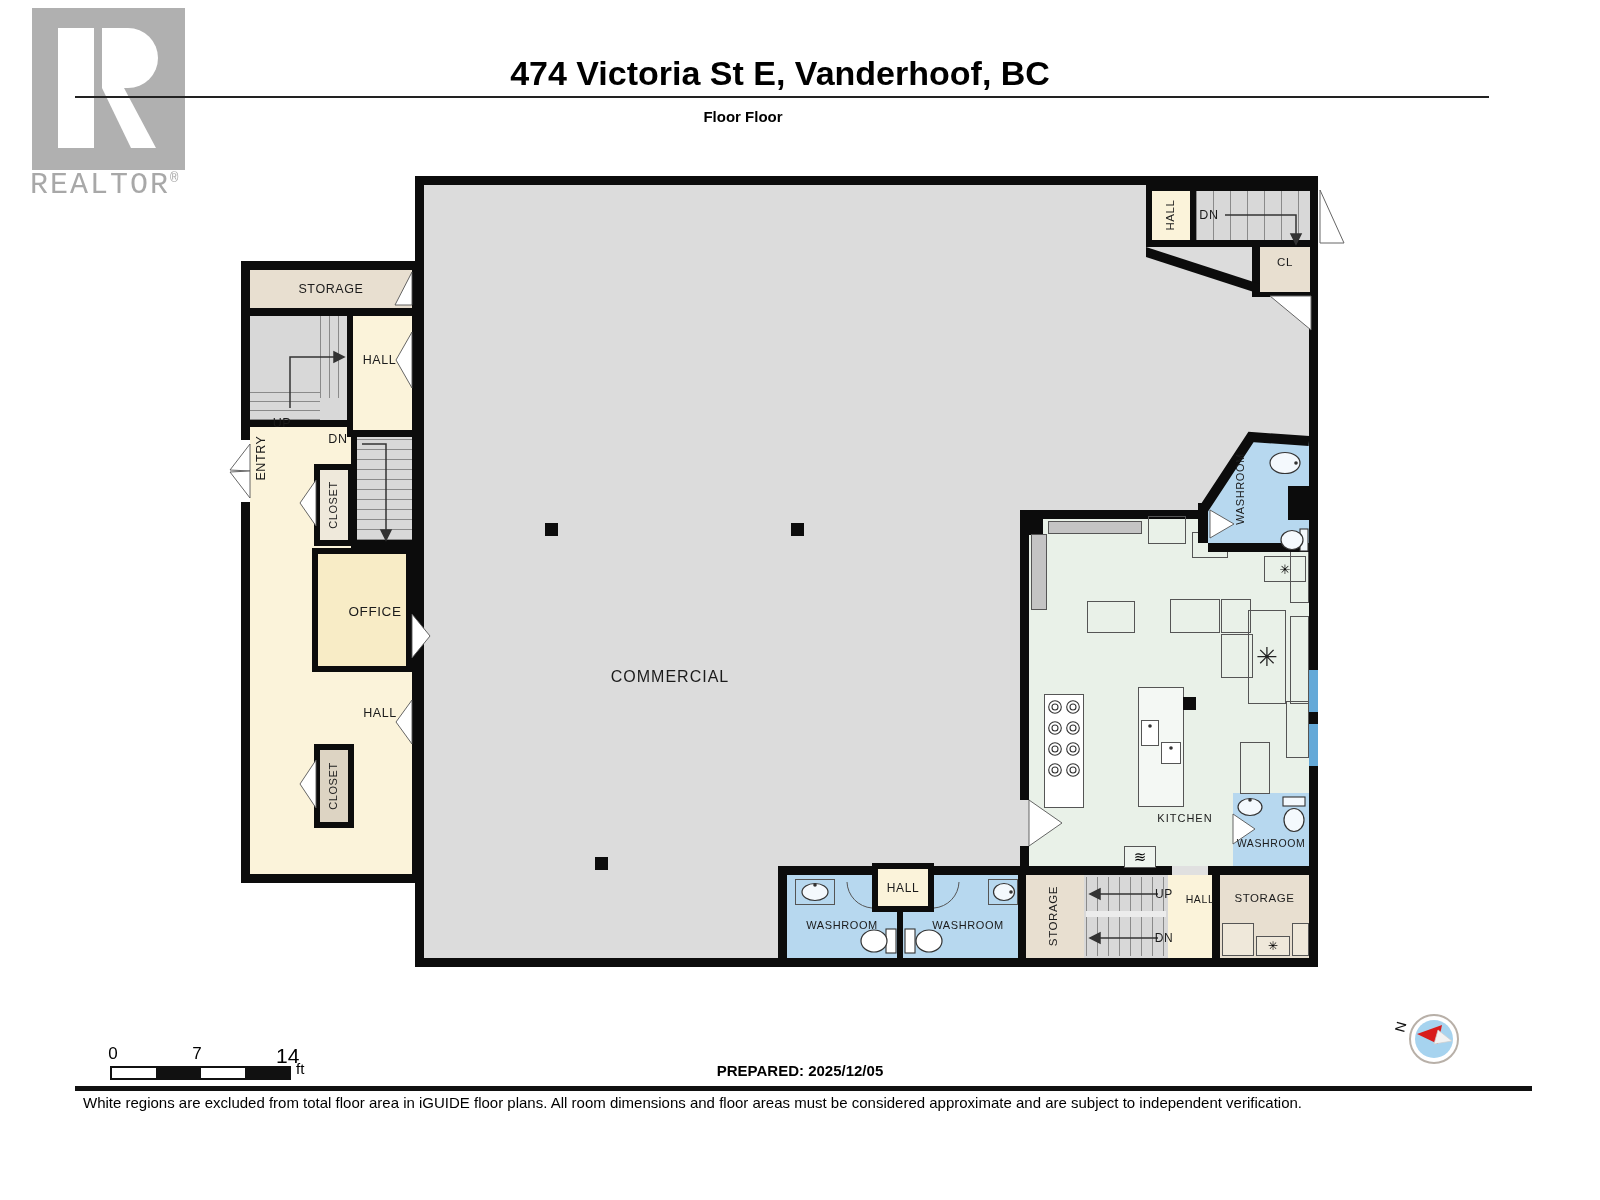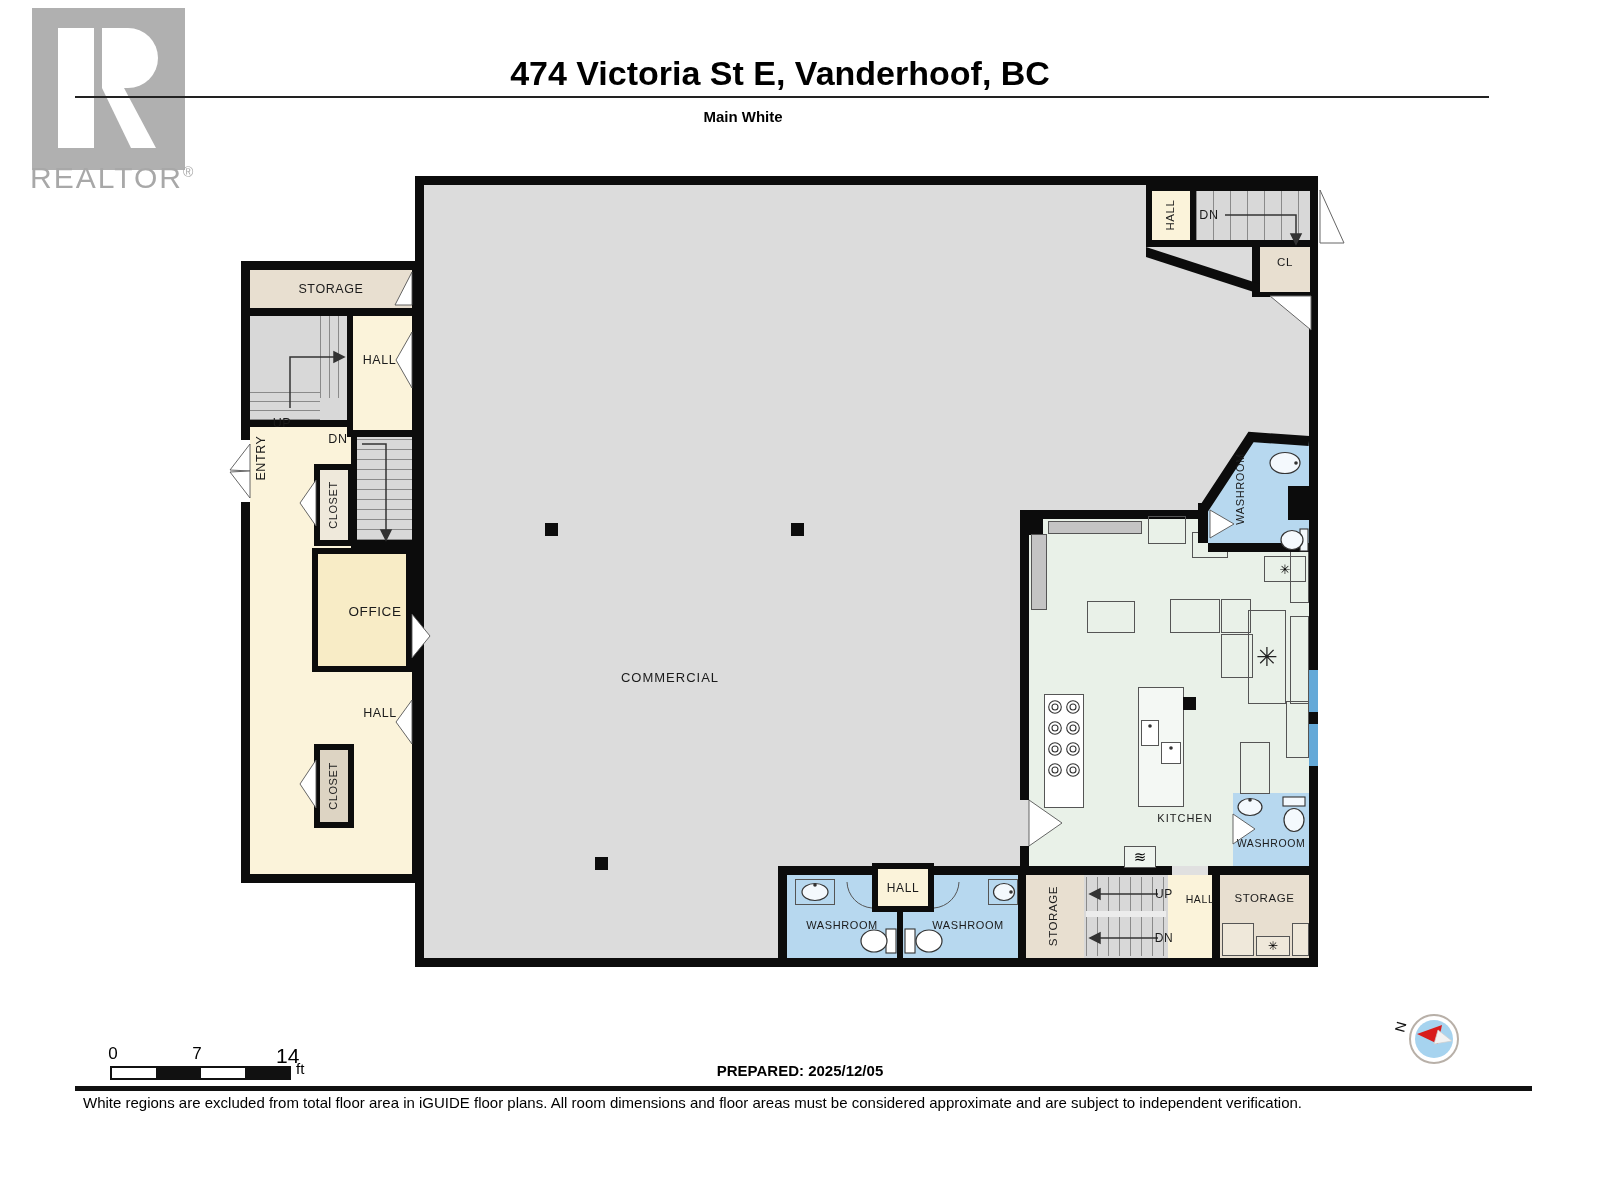--- a/index.html
+++ b/index.html
@@ -21,27 +21,27 @@
 <body>
 
 <div class="a" style="left:32px;top:8px;width:153px;height:162px;z-index:2;">
   <svg width="153" height="162" viewBox="0 0 153 162">
     <rect x="0" y="0" width="153" height="162" fill="var(--c-logo,#b0b0b0)"></rect>
     <rect x="26" y="20" width="36" height="120" fill="#fff"></rect>
     <path d="M70,20 h26 a30,30 0 0 1 0,60 h-26 z" fill="#fff"></path>
     <polygon points="70,80 92,80 124,140 99,140" fill="#fff"></polygon>
   </svg>
 </div>
-<div class="a" style="left:30px;top:161px;font-size:30px;letter-spacing:2px;color:var(--c-logo_text,#a8a8a8);z-index:2;">
+<div class="a" style="left:30px;top:168px;font-size:30px;letter-spacing:2px;color:var(--c-logo_text,#a8a8a8);z-index:2;font-family:Liberation Mono, monospace;">
   <span>REALTOR</span><sup style="font-size:14px;">®</sup>
 </div>
 
 <div class="hdr-title" style="left:400px;top:54px;width:760px;font-size:34px;">474 Victoria St E, Vanderhoof, BC</div>
 <div class="a" style="left:75px;top:96px;width:1414px;height:2px;background:#222;z-index:10;"></div>
-<div class="hdr-title" style="left:393px;top:108px;width:700px;font-size:15px;">Main White</div>
+<div class="hdr-title" style="left:393px;top:108px;width:700px;font-size:15px;">Floor Floor</div>
 
 <div class="base" style="left:415px;top:176px;width:903px;height:791px;"></div>
 <div class="base" style="left:241px;top:261px;width:180px;height:622px;"></div>
 
 <div class="a" style="left:424px;top:185px;width:885px;height:773px;background:var(--c-commercial,#dcdcdc);z-index:2;"></div>
 <div class="a" style="left:250px;top:270px;width:162px;height:604px;background:var(--c-cream,#fbf3da);z-index:2;"></div>
 
 <div class="fill" style="left:250px;top:270px;width:162px;height:38px;background:var(--c-tan,#e8dfd0);"></div>
 <div class="w" style="left:250px;top:308px;width:162px;height:8px;"></div>
 
@@ -241,21 +241,21 @@
 
 <div class="lbl" style="left:250px;top:281px;width:162px;height:16px;font-size:12.5px;">STORAGE</div>
 <div class="lbl" style="left:347px;top:352px;width:65px;height:16px;font-size:12.5px;">HALL</div>
 <div class="lbl" style="left:262px;top:415px;width:40px;height:16px;font-size:12.5px;">UP</div>
 <div class="lbl" style="left:318px;top:431px;width:40px;height:16px;font-size:12.5px;">DN</div>
 <div class="lbl vert" style="left:226px;top:450px;width:70px;height:16px;font-size:12.5px;">ENTRY</div>
 <div class="lbl vert" style="left:298px;top:497px;width:70px;height:16px;font-size:11px;">CLOSET</div>
 <div class="lbl" style="left:325px;top:602px;width:100px;height:18px;font-size:13.5px;">OFFICE</div>
 <div class="lbl" style="left:345px;top:705px;width:70px;height:16px;font-size:12.5px;">HALL</div>
 <div class="lbl vert" style="left:298px;top:778px;width:70px;height:16px;font-size:11px;">CLOSET</div>
-<div class="lbl" style="left:590px;top:668px;width:160px;height:18px;font-size:13px;letter-spacing:1px;">COMMERCIAL</div>
+<div class="lbl" style="left:590px;top:668px;width:160px;height:18px;font-size:16px;letter-spacing:1px;">COMMERCIAL</div>
 <div class="lbl vert" style="left:1146px;top:207px;width:48px;height:16px;font-size:11.5px;">HALL</div>
 <div class="lbl" style="left:1192px;top:207px;width:34px;height:16px;font-size:12.5px;">DN</div>
 <div class="lbl" style="left:1262px;top:254px;width:46px;height:15px;font-size:11.5px;">CL</div>
 <div class="lbl vert" style="left:1195px;top:481px;width:90px;height:16px;font-size:11px;">WASHROOM</div>
 <div class="lbl" style="left:1140px;top:802px;width:90px;height:14px;font-size:11px;letter-spacing:1px;margin-top:9px;">KITCHEN</div>
 <div class="lbl" style="left:1233px;top:836px;width:76px;height:14px;font-size:10.5px;">WASHROOM</div>
 <div class="lbl" style="left:797px;top:918px;width:90px;height:14px;font-size:11px;">WASHROOM</div>
 <div class="lbl" style="left:878px;top:880px;width:50px;height:15px;font-size:12px;">HALL</div>
 <div class="lbl" style="left:920px;top:918px;width:96px;height:14px;font-size:11px;">WASHROOM</div>
 <div class="lbl vert" style="left:1013px;top:908px;width:80px;height:16px;font-size:11.5px;">STORAGE</div>

